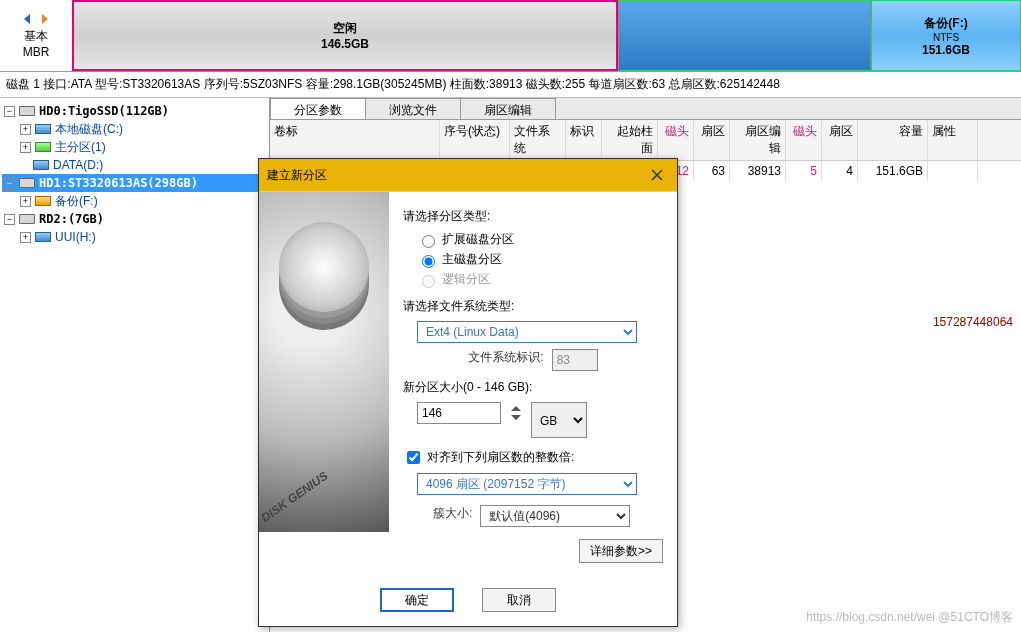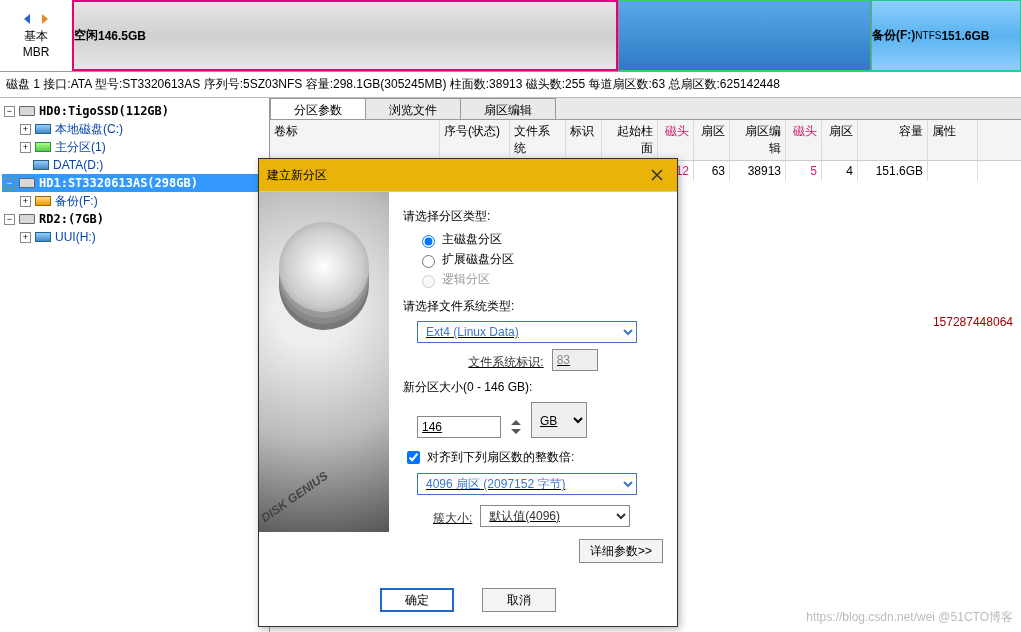--- a/index.html
+++ b/index.html
@@ -5,21 +5,21 @@
 * { box-sizing: border-box; font-family: "Microsoft YaHei", SimSun, sans-serif; font-size: 12px; }
 body { margin: 0; background: #fff; width: 1021px; height: 632px; overflow: hidden; position: relative; }
 
 .topbar { display: flex; align-items: center; height: 72px; border-bottom: 1px solid #999; }
 .nav-arrows { width: 72px; display: flex; flex-direction: column; align-items: center; justify-content: center; height: 100%; }
 .nav-arrows .arrows { display: flex; gap: 2px; }
 .nav-arrows svg { display: block; }
 .nav-text { font-size: 11px; margin-top: 2px; text-align: center; }
 
 .disk-map { display: flex; flex: 1; height: 100%; }
-.disk-seg { display: flex; align-items: center; border: 1px solid #888; position: relative; }
+.disk-seg { display: flex; flex-direction: column; align-items: center; justify-content: center; border: 1px solid #888; position: relative; }
 .seg-free { flex: 0 0 546px; background: linear-gradient(#e6e6e6,#d0d0d0,#e6e6e6); border: 2px solid #e6007e; }
 .seg-spacer { flex: 1; background: linear-gradient(#59a8ea,#2f7ac4); border-top:1px solid #3c6; border-bottom:1px solid #3c6; }
 .seg-backup { flex: 0 0 150px; background: linear-gradient(#8dd0ff,#5bb3f0,#8dd0ff); border:1px solid #2c8; }
 .seg-title { font-weight: bold; font-size: 12px; }
 .seg-sub { font-size: 10px; }
 
 .info-line { padding: 4px 6px; font-size: 12px; border-bottom: 1px solid #bbb; }
 
 .main { display: flex; height: calc(100% - 72px - 24px); }
 .tree { width: 270px; border-right: 1px solid #999; padding: 4px 2px; overflow: auto; background:#fff; }
@@ -52,21 +52,21 @@
 .dlg-close { width:24px; height:20px; display:flex; align-items:center; justify-content:center; cursor:default; }
 .dlg-body { display:flex; }
 .dlg-image { width:130px; height:340px; background: radial-gradient(circle at 40% 35%, #eee 15%, #bbb 55%, #555 100%); position:relative; display:flex; align-items:flex-end; justify-content:center; color:#444; font-weight:bold; font-style:italic; font-size:11px; }
 .dlg-image::before{content:"";position:absolute;top:30px;left:20px;width:90px;height:90px;border-radius:50%;background:radial-gradient(circle,#fff,#ccc 60%,#888);box-shadow:0 6px 0 #999,0 12px 0 #888,0 18px 0 #777;}
 .dlg-form { flex:1; padding:14px 14px 8px; }
 .dlg-label { margin: 2px 0 6px; }
 .radio-group { padding-left: 14px; }
 .radio-row { display:flex; align-items:center; margin:3px 0; gap:4px; }
 .radio-row.disabled { color:#999; }
 .select { width: 220px; height:22px; border:1px solid #3a76c8; background:#fff; color:#3a76c8; padding:2px 4px; font-size:12px; }
-.row { display:flex; align-items:flex-end; gap:8px; margin:6px 0;text-decoration:underline; }
+.row { display:flex; align-items:flex-start; gap:8px; margin:6px 0; }
 .row .lab { color:#333; }
 .spin { width:84px; height:22px; border:1px solid #888; padding:2px 4px; }
 .unit { width:56px; height:36px; border:1px solid #888; padding:10px 4px; }
 .chk { display:flex; align-items:center; gap:4px; margin:10px 0 6px; }
 .text-input { width:170px; height:22px; border:1px solid #888; padding:2px 4px; }
 .btn { min-width:74px; height:24px; border:1px solid #888; background:#f4f4f4; padding:2px 10px; cursor:default; }
 .btn.primary { border:2px solid #1e66c9; background:#fff; }
 .dlg-buttons { display:flex; justify-content:center; gap:28px; padding:16px 0 14px; border-top:1px solid transparent; }
 .adv-btn { float:right; margin-top:6px; }
 
@@ -222,26 +222,26 @@
     </span>
   </div>
   <div class="dlg-body">
     <div class="dlg-image">
       <span style="transform:rotate(-35deg) translate(-8px,-40px);">DISK GENIUS</span>
     </div>
     <div class="dlg-form">
       <div class="dlg-label">请选择分区类型:</div>
       <div class="radio-group">
         <label class="radio-row">
+            <input type="radio" style="">
+            <span>扩展磁盘分区</span>
+          </label>
+        <label class="radio-row">
             <input type="radio" checked="" style="">
             <span>主磁盘分区</span>
-          </label>
-        <label class="radio-row">
-            <input type="radio" style="">
-            <span>扩展磁盘分区</span>
           </label>
         <label class="radio-row disabled">
             <input type="radio" disabled="" style="">
             <span>逻辑分区</span>
           </label>
       </div>
 
       <div class="dlg-label" style="margin-top:10px">请选择文件系统类型:</div>
       <div class="row" style="padding-left:14px">
         <select class="select"><option>Ext4 (Linux Data)</option></select>

